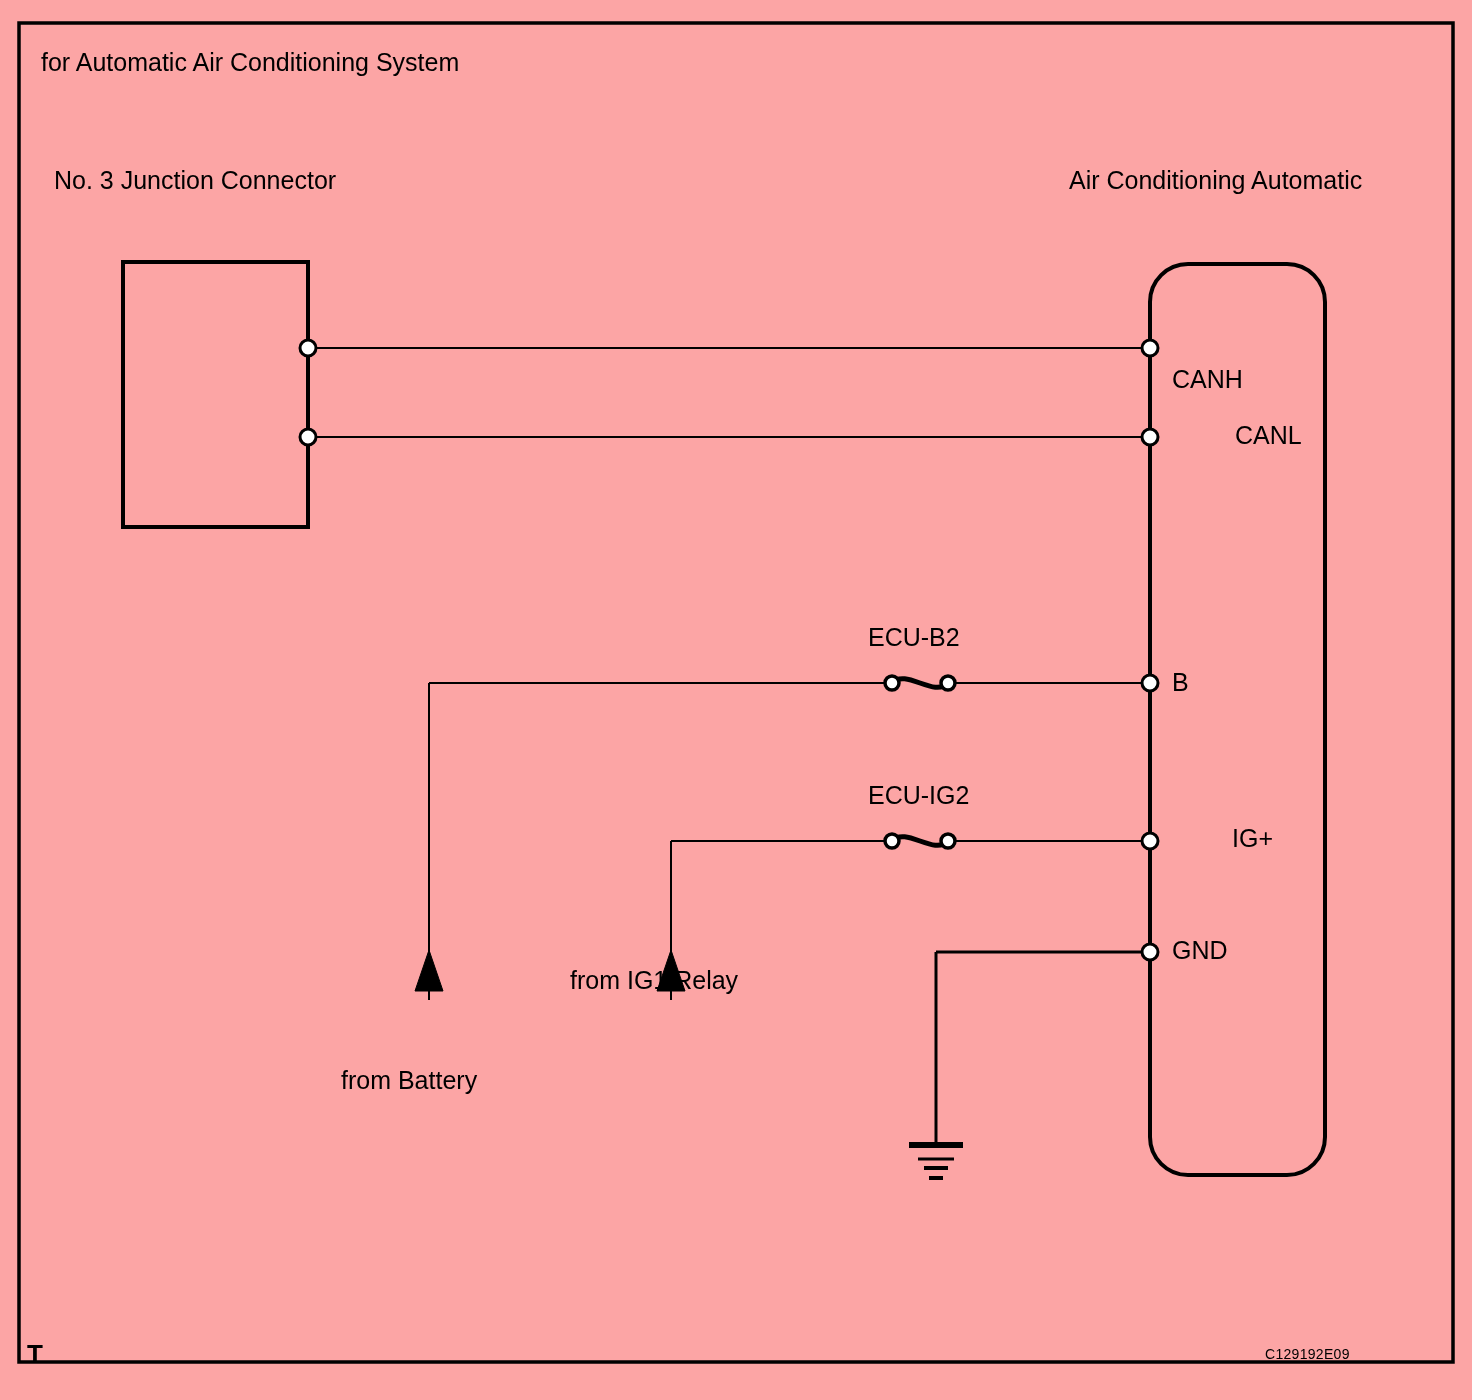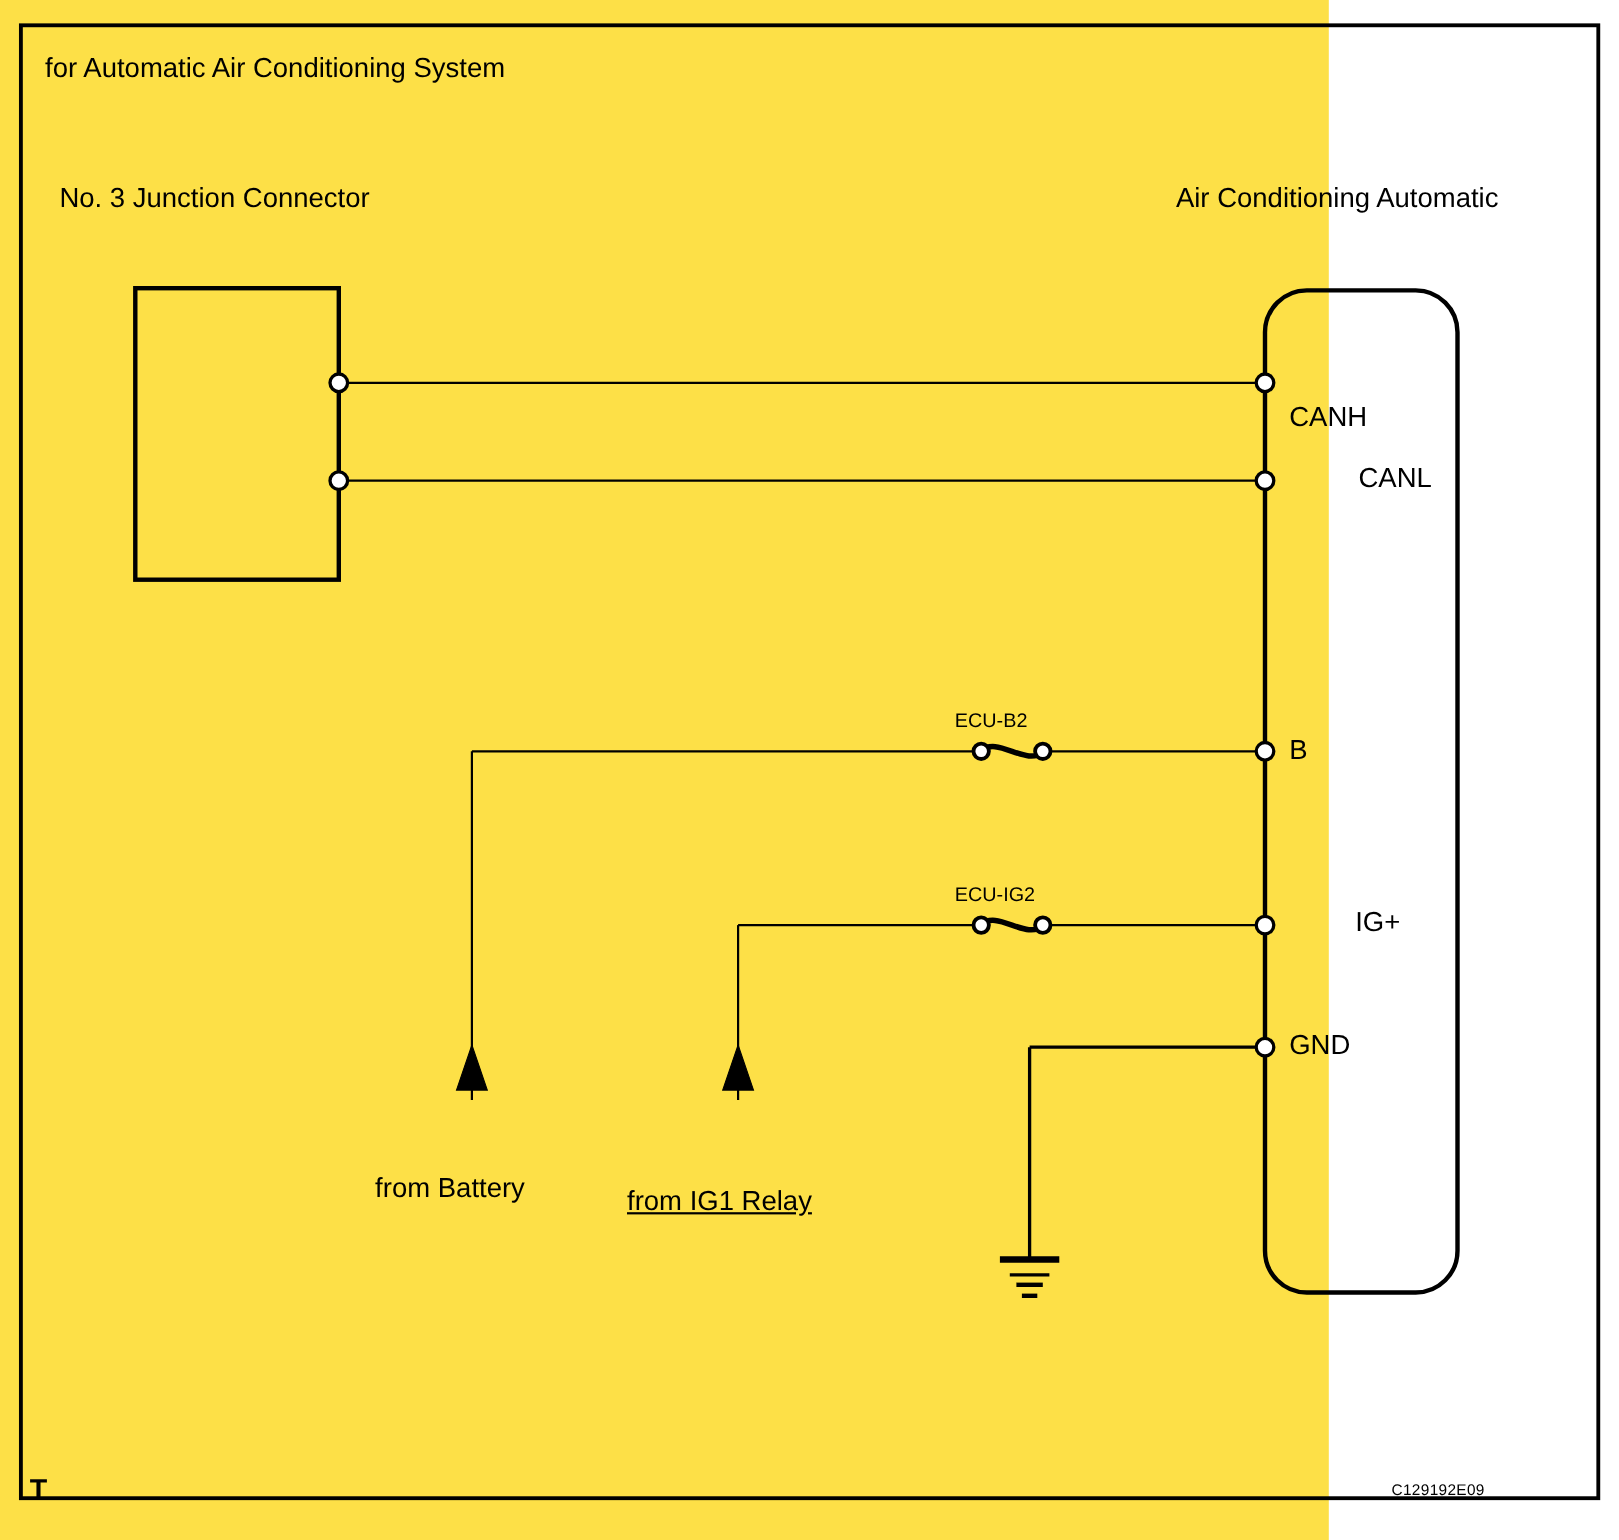--- a/index.html
+++ b/index.html
@@ -10,23 +10,23 @@
   }
   body {
     width: 1472px;
     height: 1400px;
     font-family: "Liberation Sans", sans-serif;
     color: #000000;
     overflow: hidden;
   }
   #page {
     position: relative;
-    width: 1208px;
+    width: 1472px;
     height: 1400px;
-    background: #fde047;
+    background: #fca5a5;
   }
   #diagram-svg {
     position: absolute;
     left: 0;
     top: 0;
     width: 1472px;
     height: 1400px;
   }
   .txt {
     position: absolute;
@@ -52,30 +52,29 @@
   }
   .t-pin {
     font-size: 25px;
   }
   .t-pin-canh { left: 1172px; top: 334px; margin-top: 33px; }
   .t-pin-canl { left: 1235px; top: 423px; }
   .t-pin-b    { left: 1172px; top: 670px; }
   .t-pin-ig   { left: 1232px; top: 826px; }
   .t-pin-gnd  { left: 1172px; top: 938px; }
   .t-fuse {
-    font-size: 18px;
-    margin-top: 21px;
+    font-size: 25px;
   }
   .t-fuse-b2 { left: 868px; top: 625px; }
   .t-fuse-ig2 { left: 868px; top: 783px; }
   .t-src {
     font-size: 25px;
   }
   .t-src-batt { left: 341px; top: 1024px; margin-top: 44px; }
-  .t-src-ig1  { left: 570px; top: 1080px; text-decoration: underline; }
+  .t-src-ig1  { left: 570px; top: 968px; }
   .t-code {
     font-size: 14px;
     left: 1265px;
     top: 1347px;
     letter-spacing: 0.3px;
   }
   .t-mark {
     font-size: 26px;
     font-weight: bold;
     left: 27px;

